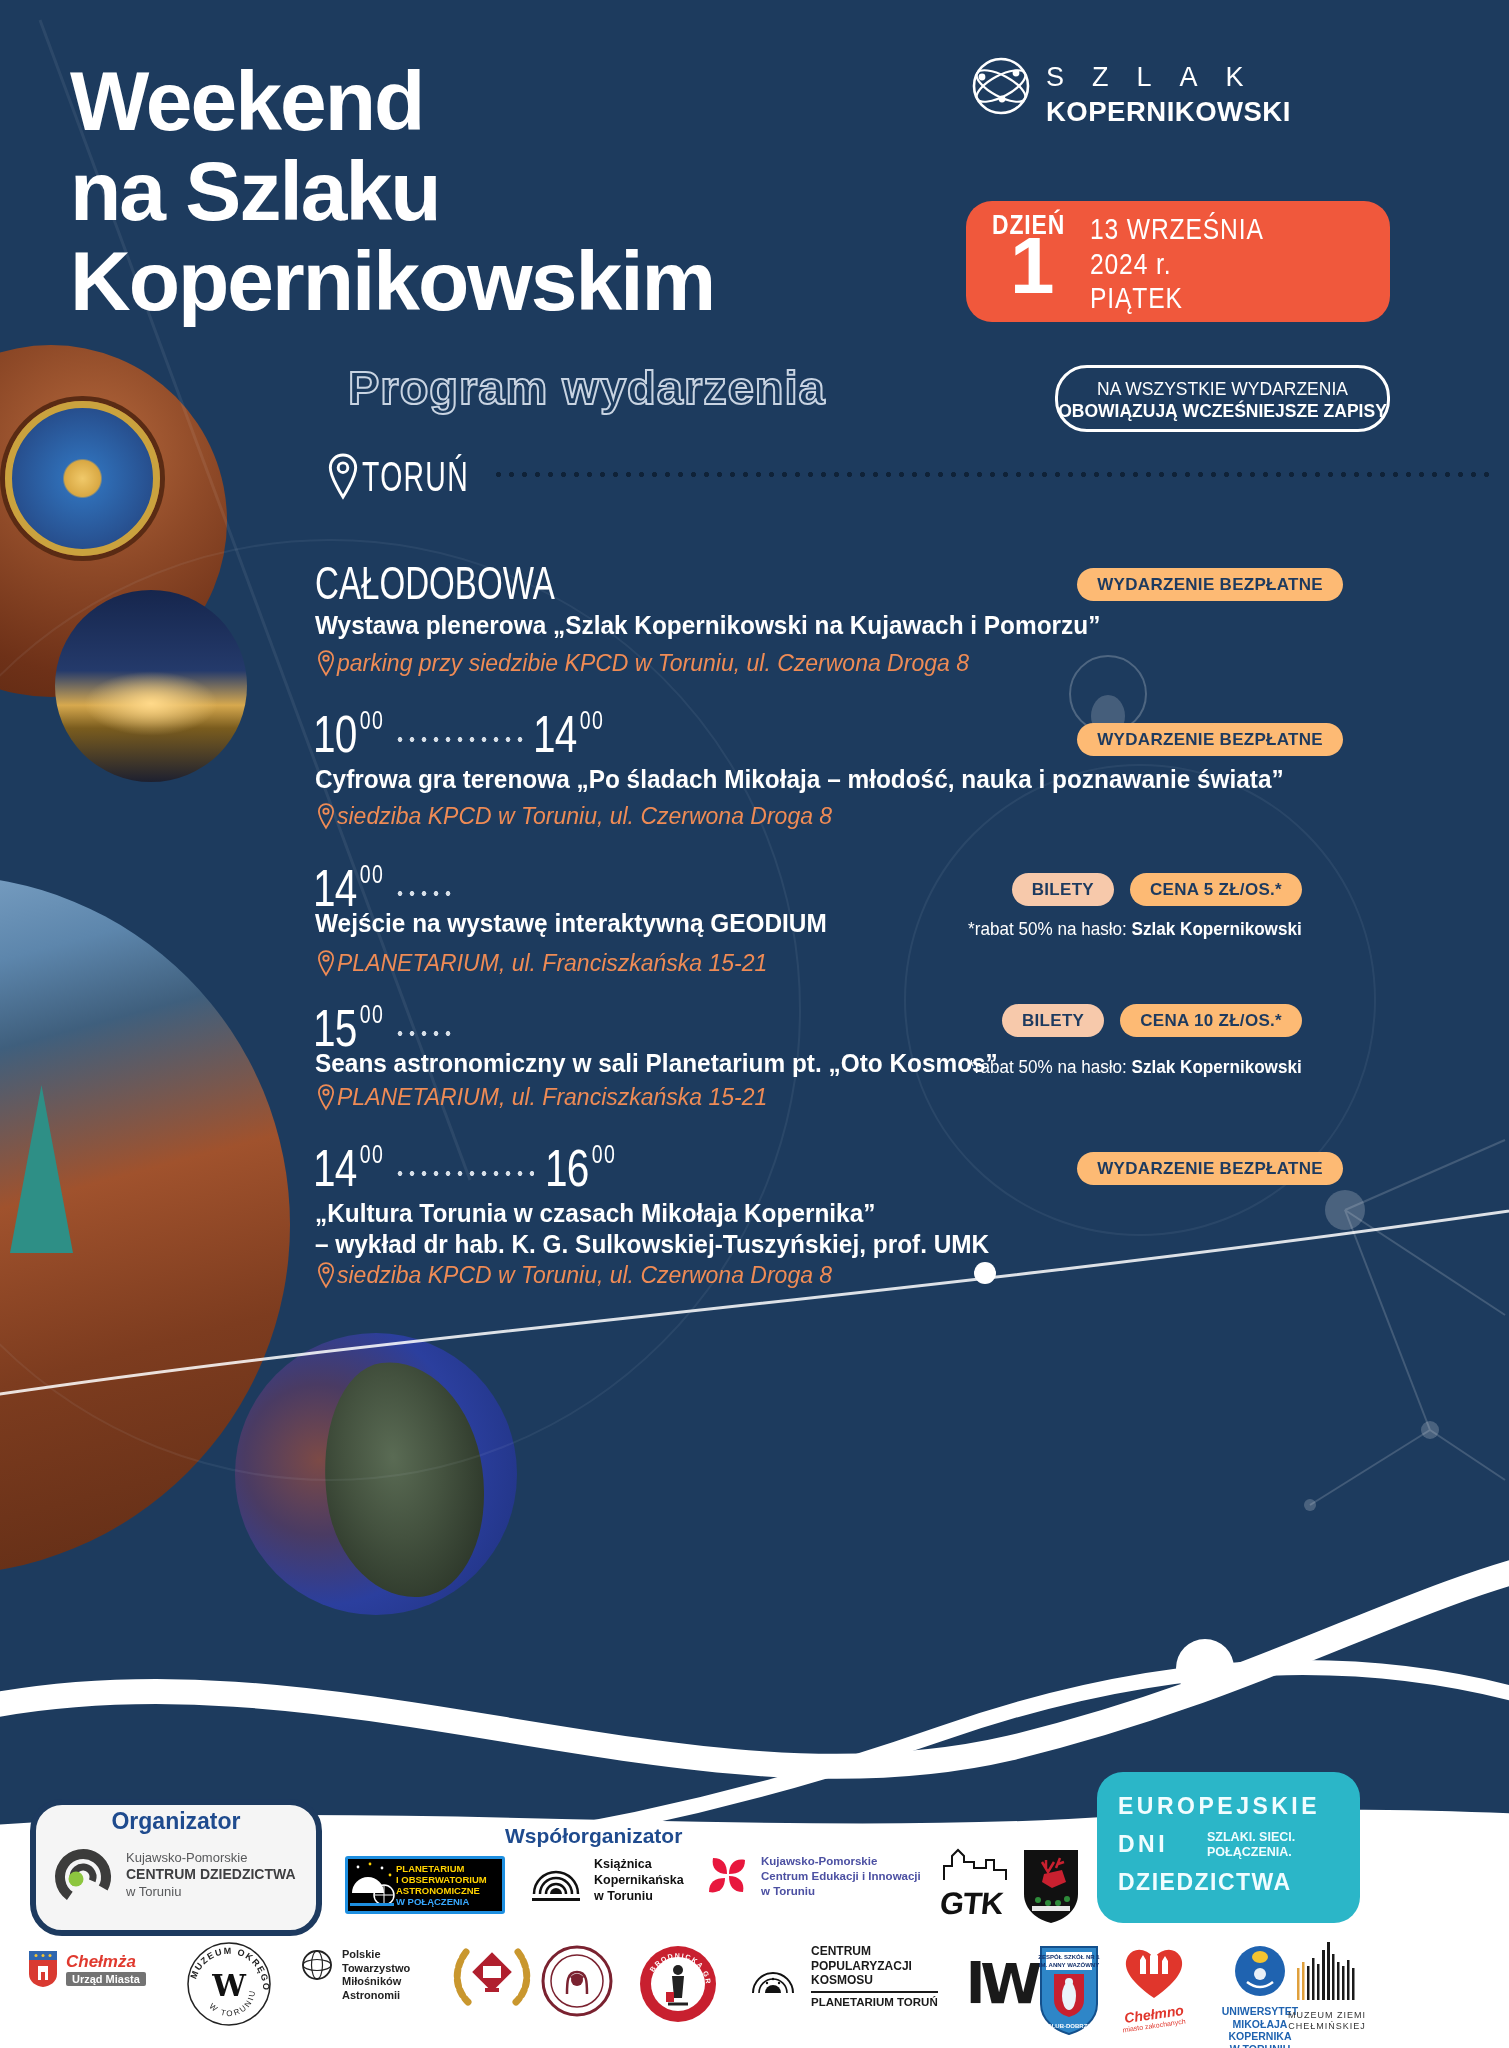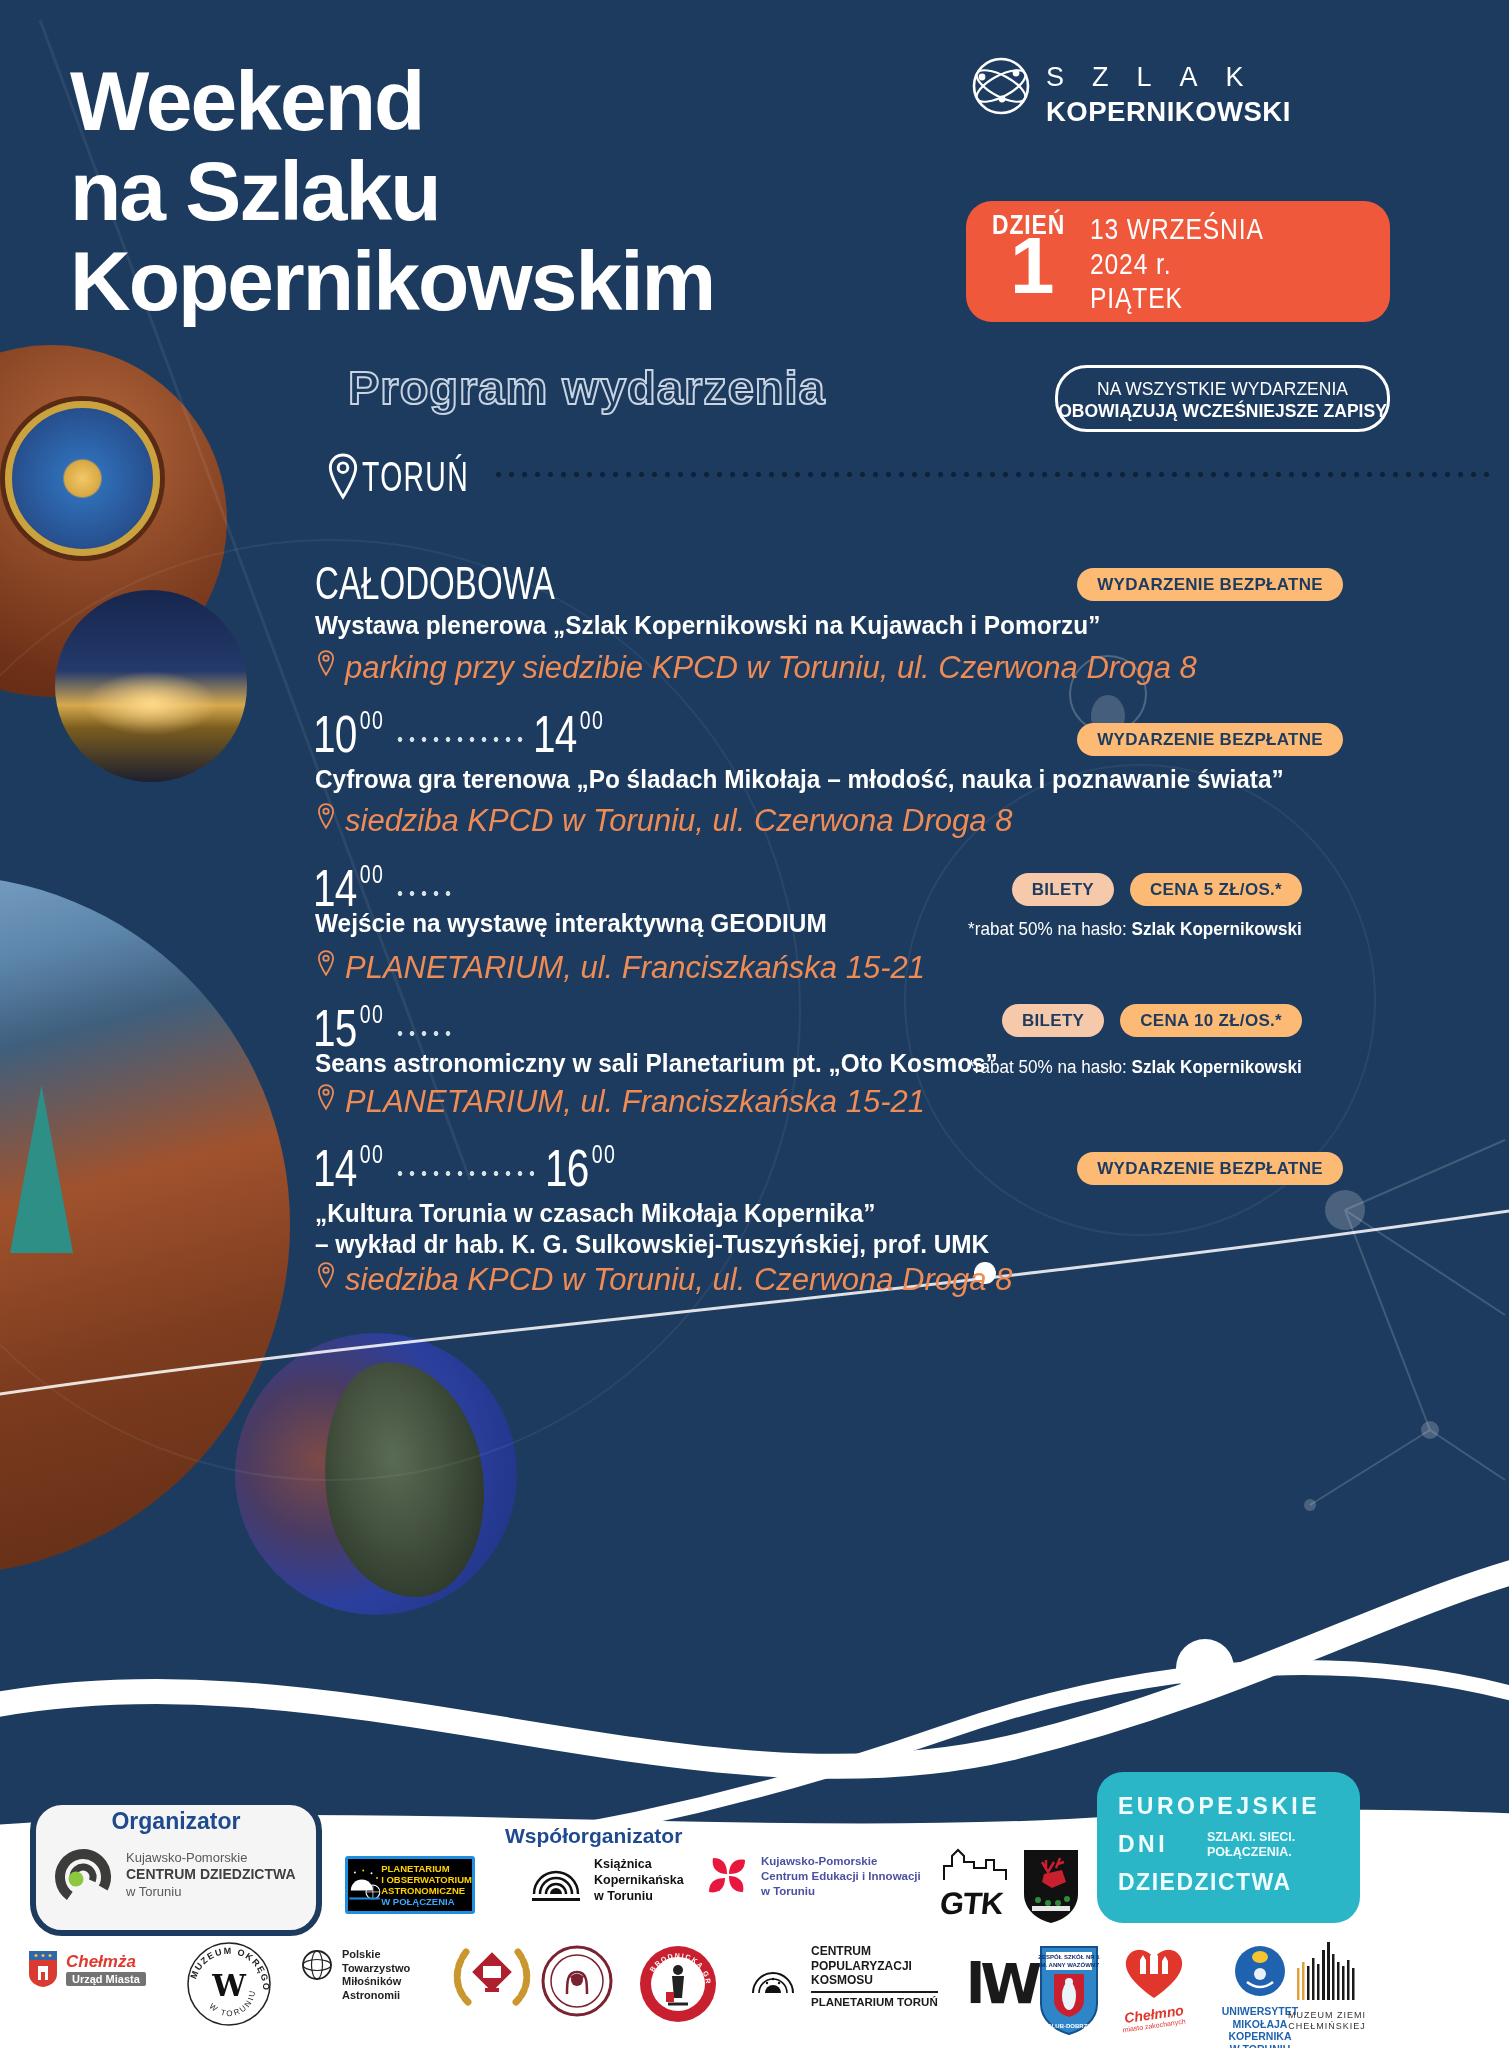--- a/index.html
+++ b/index.html
@@ -58,40 +58,40 @@
   #notice .b{font-weight:700;text-align:center;}
 
   
   .ev-label{position:absolute;font-size:46px;color:#fff;letter-spacing:0;
     transform:scaleX(.72);transform-origin:left top;white-space:nowrap;}
   .t-wrap{position:absolute;color:#fff;white-space:nowrap;transform:scaleX(.78);transform-origin:left top;line-height:1;}
   .t-num{font-size:52px;letter-spacing:-1px;}
   .t-sup{font-size:25px;position:relative;top:-23px;margin-left:4px;letter-spacing:2px;}
   .ev-title{position:absolute;font-size:26.5px;font-weight:700;color:#fff;white-space:nowrap;
     transform:scaleX(.92);transform-origin:left top;line-height:31px;}
-  .ev-loc{position:absolute;display:flex;gap:10px;align-items:flex-start;color:#ef8b55;
-    font-style:italic;font-size:31px;white-space:nowrap;text-align:right;}
+  .ev-loc{position:absolute;display:flex;gap:2px;align-items:flex-start;color:#ef8b55;
+    font-style:italic;font-size:23px;white-space:nowrap;text-align:right;}
   .badges{position:absolute;display:flex;gap:16px;}
   .pill{display:inline-block;background:#fdba74;color:#1d3a5f;font-weight:700;font-size:17px;
     line-height:33px;padding:0 20px;border-radius:17px;white-space:nowrap;letter-spacing:.3px;}
   .pill.peach{background:#f7c9ab;}
   .ev-note{position:absolute;color:#fff;font-size:19px;white-space:nowrap;
     transform:scaleX(.9);transform-origin:right top;}
   .ev-note b{font-weight:700;}
 
   
   #org-box{left:30px;top:1799px;width:292px;height:137px;background:#f5f5f5;border:6px solid #1d3a5f;
     border-radius:32px;z-index:4;}
   #org-heading{left:30px;top:1808px;width:292px;text-align:center;font-size:23px;font-weight:800;color:#1f4b8e;z-index:5;}
   #org-text{left:126px;top:1849px;font-size:13px;line-height:17px;color:#58595b;z-index:5;white-space:nowrap;}
   #org-text .b{font-weight:700;font-size:14px;color:#3e3f41;}
   #coorg-heading{left:505px;top:1824px;font-size:21px;font-weight:800;color:#1f4b8e;z-index:5;}
 
   .logo{position:absolute;z-index:5;}
-  #lg-grud{left:345px;top:1856px;width:130px;height:58px;background:#000;border:3px solid #1e8fe0;
+  #lg-grud{left:345px;top:1856px;width:160px;height:58px;background:#000;border:3px solid #1e8fe0;
     display:flex;align-items:center;border-radius:3px;}
   #lg-grud .txt{font-size:9.5px;line-height:11px;font-weight:700;color:#ffd200;white-space:nowrap;}
   #lg-grud .txt .blue{color:#39a9ff;}
   #lg-ksia{left:528px;top:1852px;display:flex;gap:10px;align-items:center;}
   #lg-ksia .txt{font-size:12.5px;line-height:16px;font-weight:700;color:#101010;}
   #lg-kpcei{left:703px;top:1852px;display:flex;gap:10px;align-items:center;}
   #lg-kpcei .txt{font-size:11.5px;line-height:15px;font-weight:700;color:#4c50a2;}
   #lg-gtk{left:940px;top:1848px;width:76px;}
   #lg-gtk .word{font-size:31px;font-weight:800;color:#111;transform:skewX(-6deg);letter-spacing:-1px;}
   #lg-deer{left:1022px;top:1848px;}

